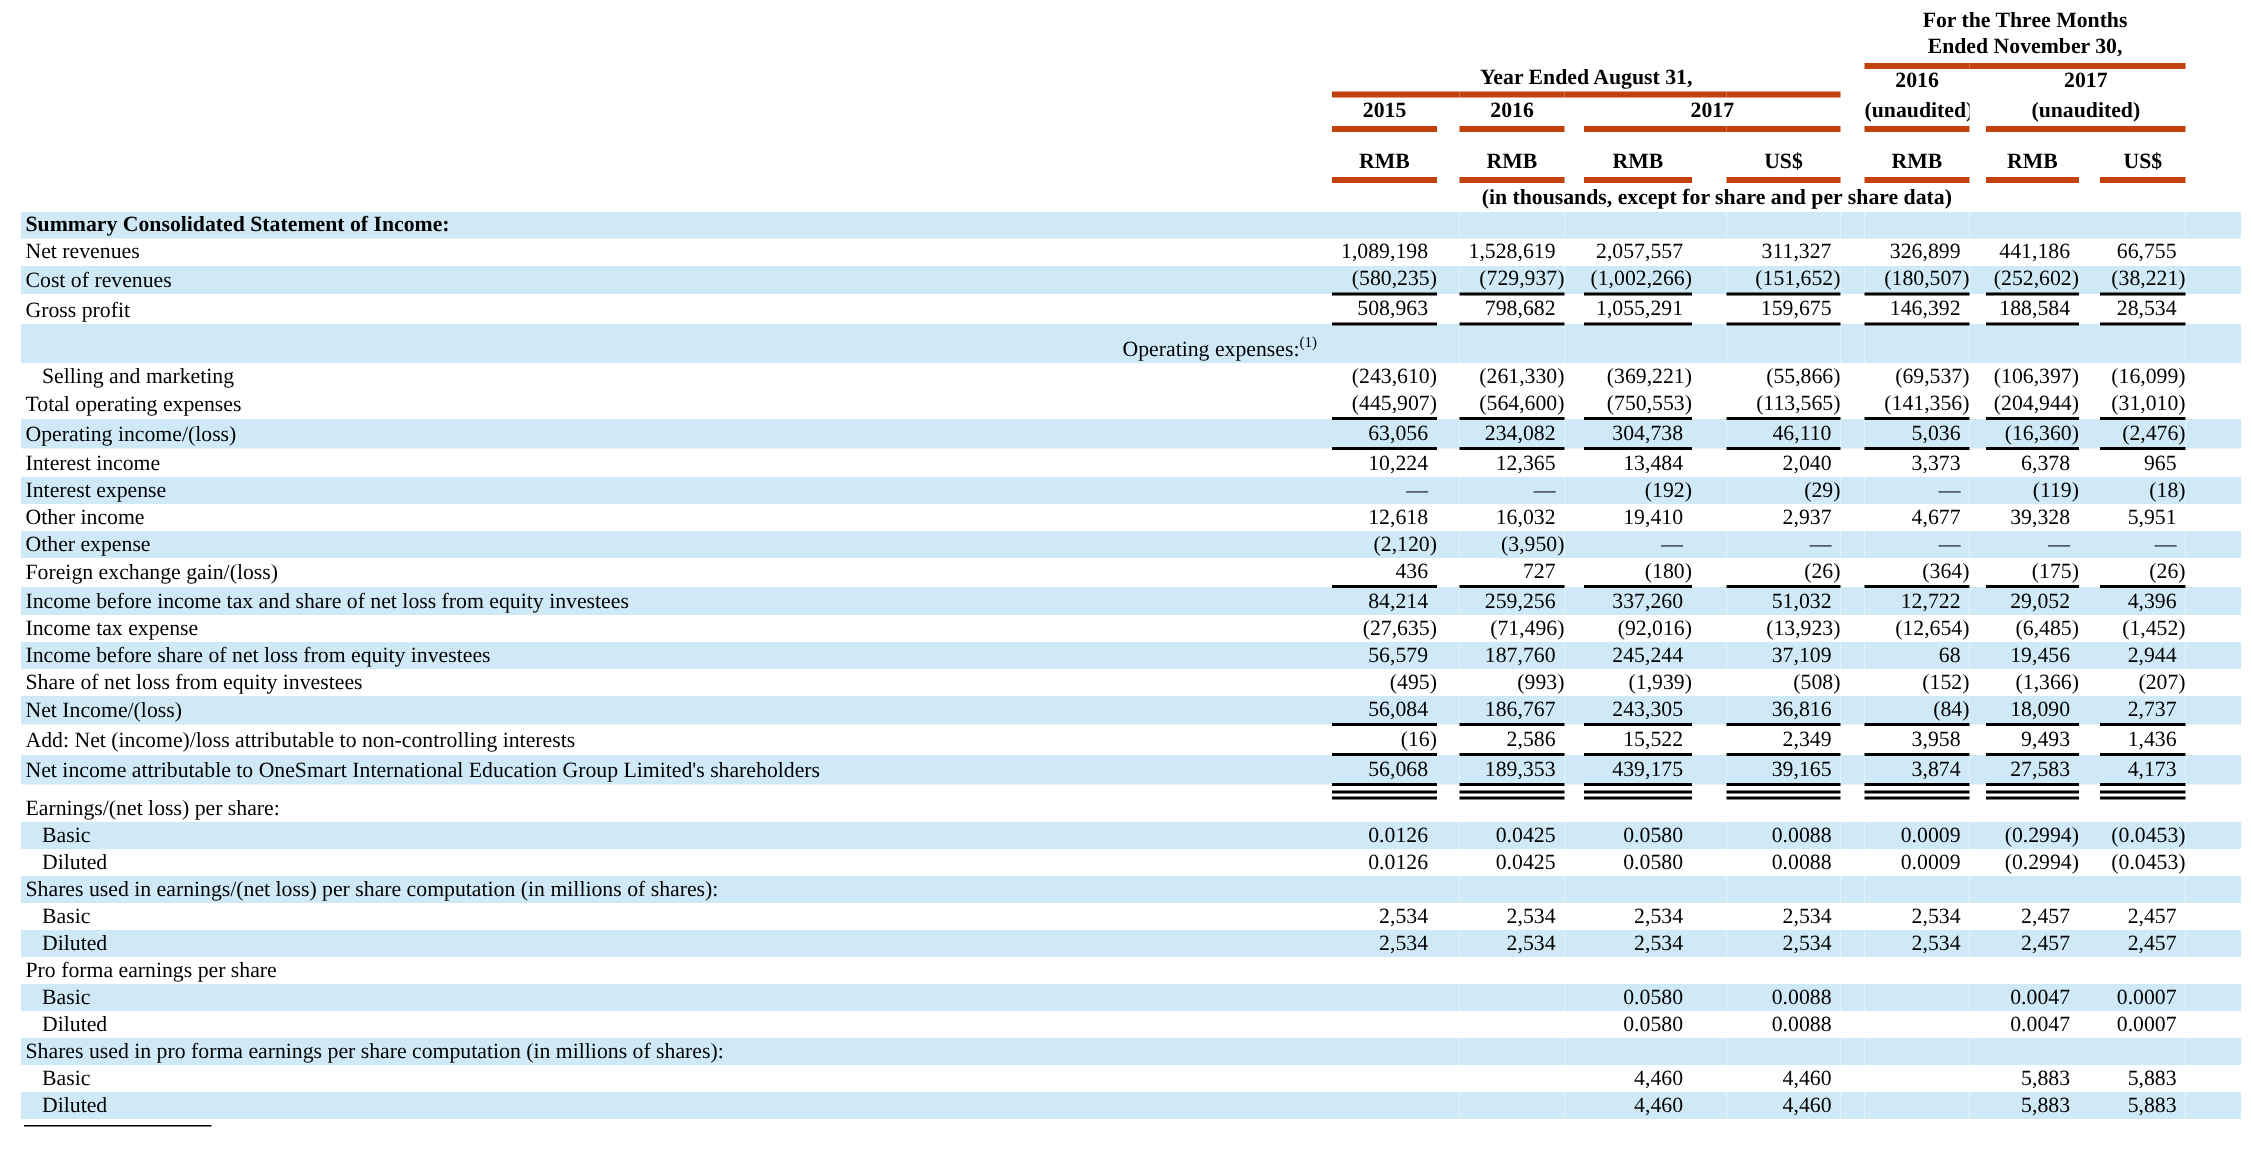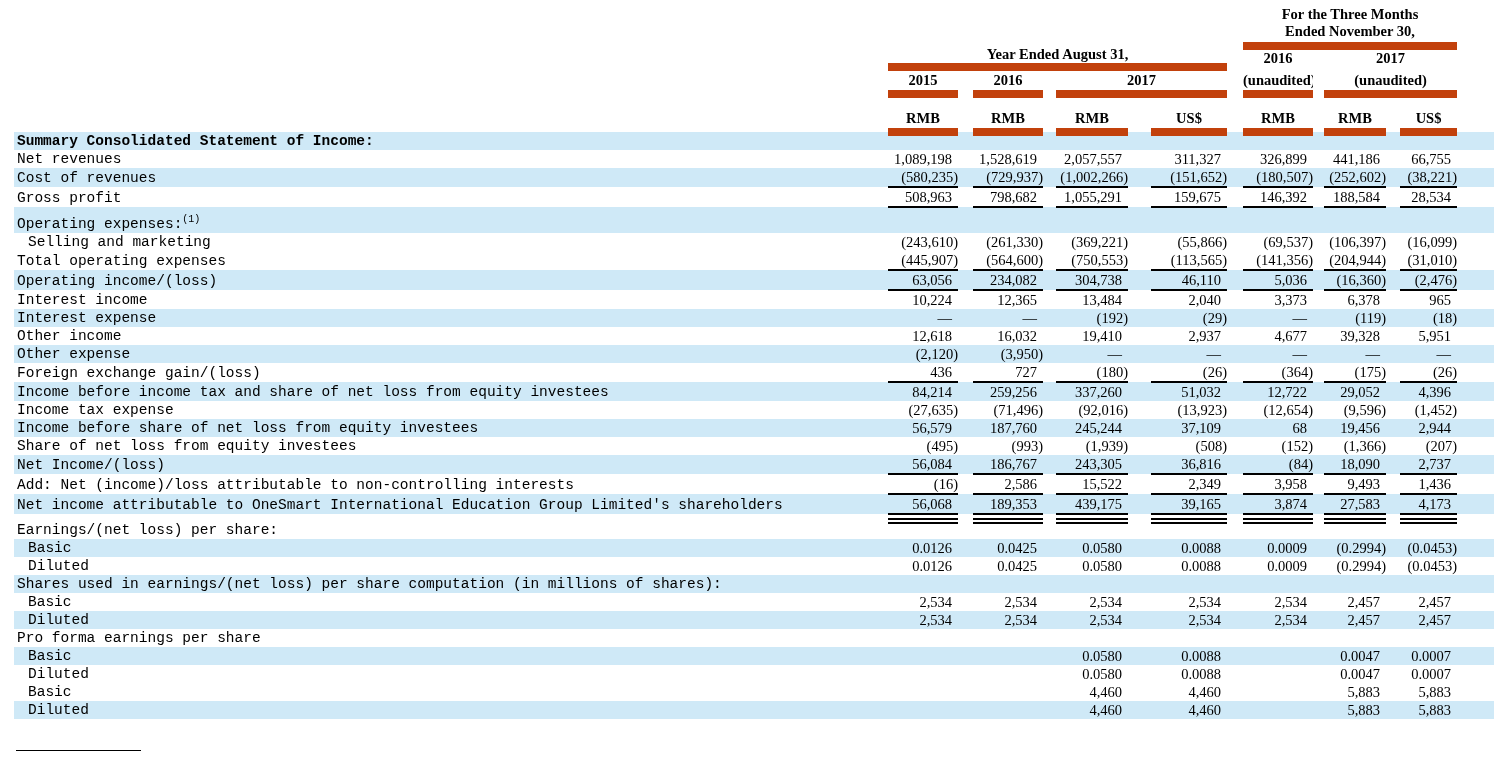--- a/index.html
+++ b/index.html
@@ -2,37 +2,37 @@
 <html style="--band: #cfe9f7;"><head>
 <meta charset="utf-8">
 <style>
   html,body{margin:0;padding:0;background:#ffffff;}
   body{width:1501px;height:770px;font-family:"Liberation Serif","DejaVu Serif",serif;color:#000;}
   .page{position:relative;width:1501px;height:770px;overflow:hidden;}
   table.fin{border-collapse:collapse;table-layout:fixed;width:1480px;margin:6px 0 0 14px;}
   table.fin td{padding:0;font-size:14.5px;line-height:18px;vertical-align:bottom;white-space:nowrap;overflow:hidden;}
   
   thead td{font-weight:bold;text-align:center;}
-  .rule{border-bottom:8px solid #c2410c;}
+  .rule{border-bottom:4px solid #c2410c;}
   tr.h1 td{line-height:17px;padding-bottom:2px;}
   tr.h2 td{line-height:17px;}
   tr.h3 td{line-height:19px;margin-top:16px;}
   tr.h4 td{line-height:19px;padding-top:11px;}
   tr.h5 td{line-height:18px;padding-top:1px;}
   .units-offset{transform:translateX(-28px);}
   
   tbody tr.band{background:var(--band,#cfe9f7);}
-  tbody td.lbl{text-align:left;padding-left:3px;font-family:Liberation Mono, monospace;}
+  tbody td.lbl{text-align:left;padding-left:3px;}
   tbody td.lbl.ind{padding-left:14px;}
   tbody td.lbl.b{font-weight:bold;}
   tbody td.lbl sup{font-size:10px;line-height:0;}
   tbody td.v{text-align:right;}
   tbody td.v.pp{padding-right:6px;}
   tbody tr.r1 td.v{border-bottom:2px solid #000;}
-  tbody tr.tall td{height:25px;}
+  tbody tr.tall td{height:25px;text-align:right;}
   tbody tr.dblrow td{height:3px;line-height:3px;}
   tbody tr.dblrow td.dl{border-bottom:6px double #000;}
   .footnote-rule{position:absolute;left:16px;top:750px;width:125px;height:1px;background:#000;}
 </style>
 </head>
 <body>
 
 <div class="page">
   <table class="fin">
     <colgroup>
@@ -94,20 +94,25 @@
         <td></td>
         <td class="rule">US$</td>
         <td></td>
         <td class="rule">RMB</td>
         <td></td>
         <td class="rule">RMB</td>
         <td></td>
         <td class="rule">US$</td>
         <td></td>
       </tr>
+      <tr class="h5">
+        <td colspan="2"></td>
+        <td colspan="13"><span class="units-offset" style="display:inline-block">(in thousands, except for share and per share data)</span></td>
+        <td></td>
+      </tr>
     </thead>
     <tbody id="rows">
         <tr class="band">
           <td class="lbl b">Summary Consolidated Statement of Income:</td>
           <td></td>
           <td class="v"></td>
           <td></td>
           <td class="v"></td>
           <td></td>
           <td class="v"></td>
@@ -361,21 +366,21 @@
           <td class="v">(27,635)</td>
           <td></td>
           <td class="v">(71,496)</td>
           <td></td>
           <td class="v">(92,016)</td>
           <td></td>
           <td class="v">(13,923)</td>
           <td></td>
           <td class="v">(12,654)</td>
           <td></td>
-          <td class="v">(9,596)</td>
+          <td class="v">(6,485)</td>
           <td></td>
           <td class="v">(1,452)</td>
           <td></td>
         </tr>
         <tr class="band">
           <td class="lbl">Income before share of net loss from equity investees</td>
           <td></td>
           <td class="v pp">56,579</td>
           <td></td>
           <td class="v pp">187,760</td>
@@ -634,20 +639,38 @@
           <td></td>
           <td class="v pp">0.0580</td>
           <td></td>
           <td class="v pp">0.0088</td>
           <td></td>
           <td class="v"></td>
           <td></td>
           <td class="v pp">0.0047</td>
           <td></td>
           <td class="v pp">0.0007</td>
+          <td></td>
+        </tr>
+        <tr class="band">
+          <td class="lbl">Shares used in pro forma earnings per share computation (in millions of shares):</td>
+          <td></td>
+          <td class="v"></td>
+          <td></td>
+          <td class="v"></td>
+          <td></td>
+          <td class="v"></td>
+          <td></td>
+          <td class="v"></td>
+          <td></td>
+          <td class="v"></td>
+          <td></td>
+          <td class="v"></td>
+          <td></td>
+          <td class="v"></td>
           <td></td>
         </tr>
         <tr class="">
           <td class="lbl ind">Basic</td>
           <td></td>
           <td class="v"></td>
           <td></td>
           <td class="v"></td>
           <td></td>
           <td class="v pp">4,460</td>

